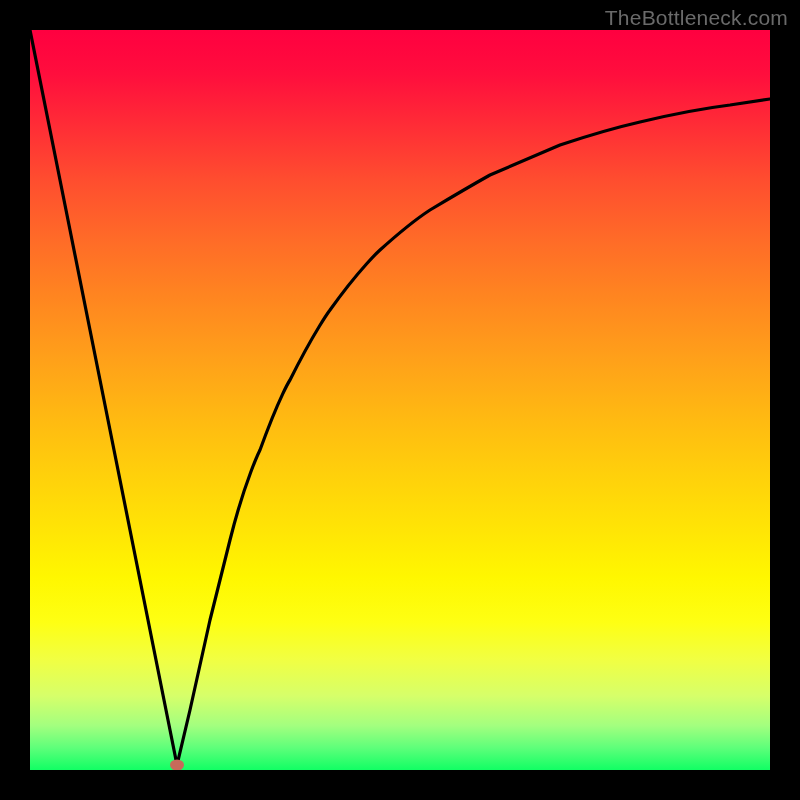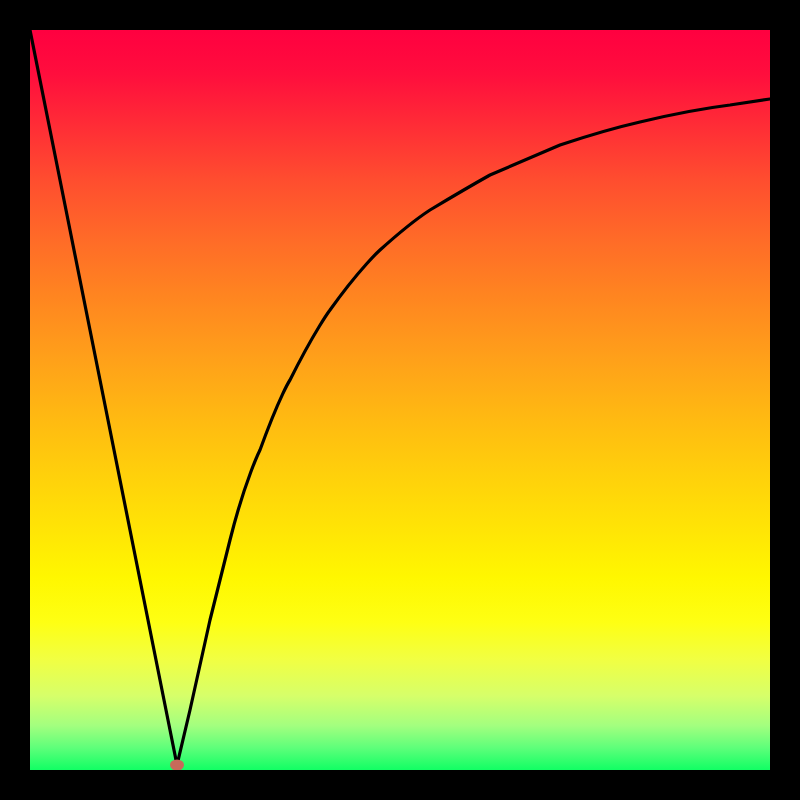--- a/index.html
+++ b/index.html
@@ -96,13 +96,14 @@
                C 380 193, 400 180, 400 180
                C 435 159, 460 145, 460 145
                C 500 128, 530 115, 530 115
                C 575 100, 610 92, 610 92
                C 660 80, 700 75, 700 75
                L 740 69" fill="none" stroke="#000" stroke-width="3.2" stroke-linejoin="round" stroke-linecap="round"></path>
       <ellipse cx="147" cy="735" rx="7" ry="5.5" fill="#c76a5a"></ellipse>
     </svg>
   </div>
 
+  <div class="attribution">TheBottleneck.com</div>
 </div>
 
 </body></html>

